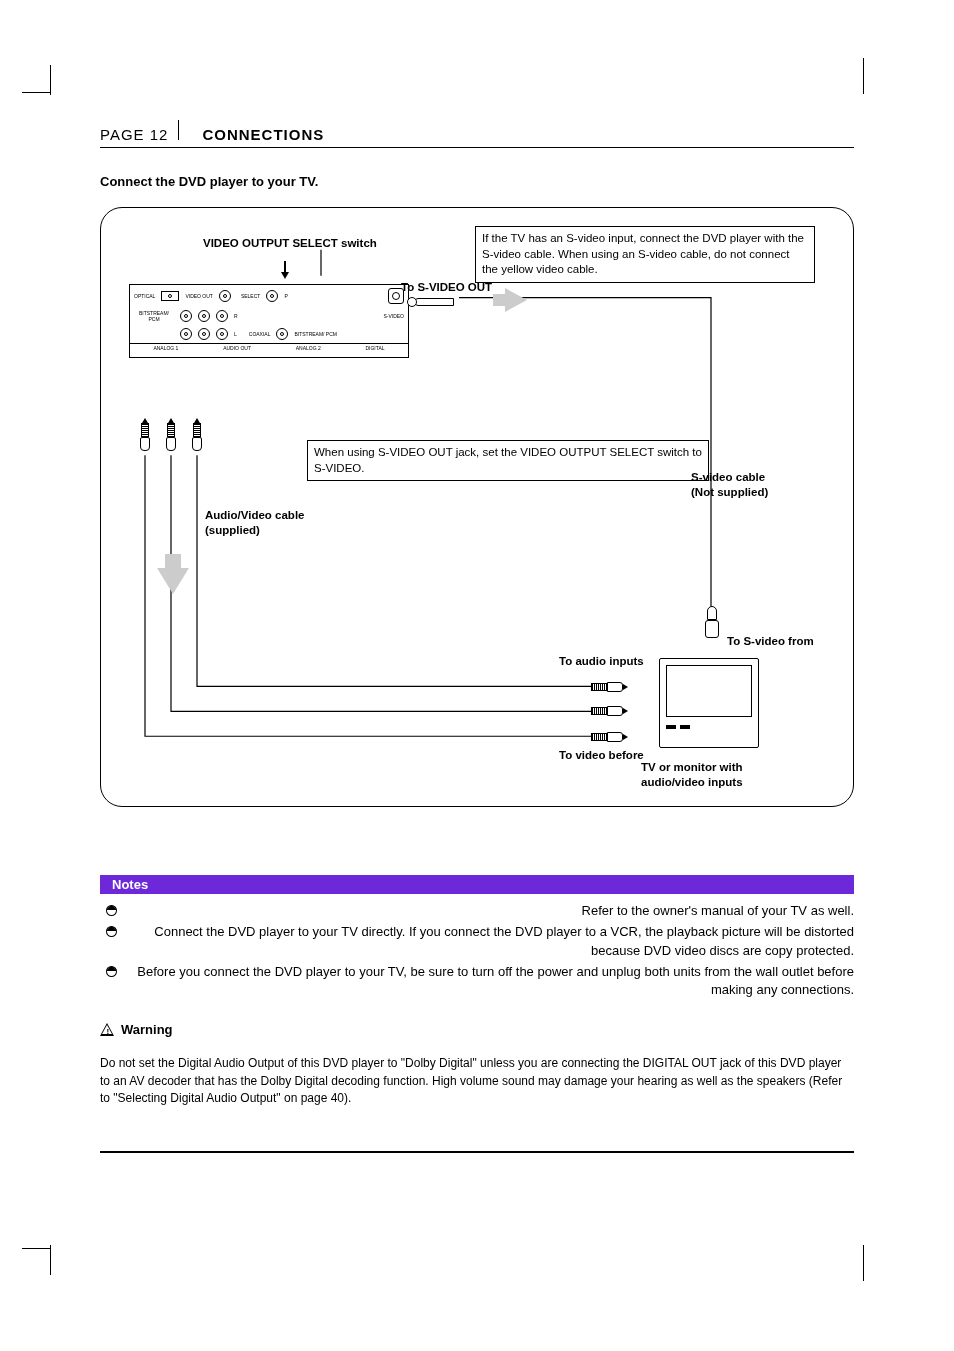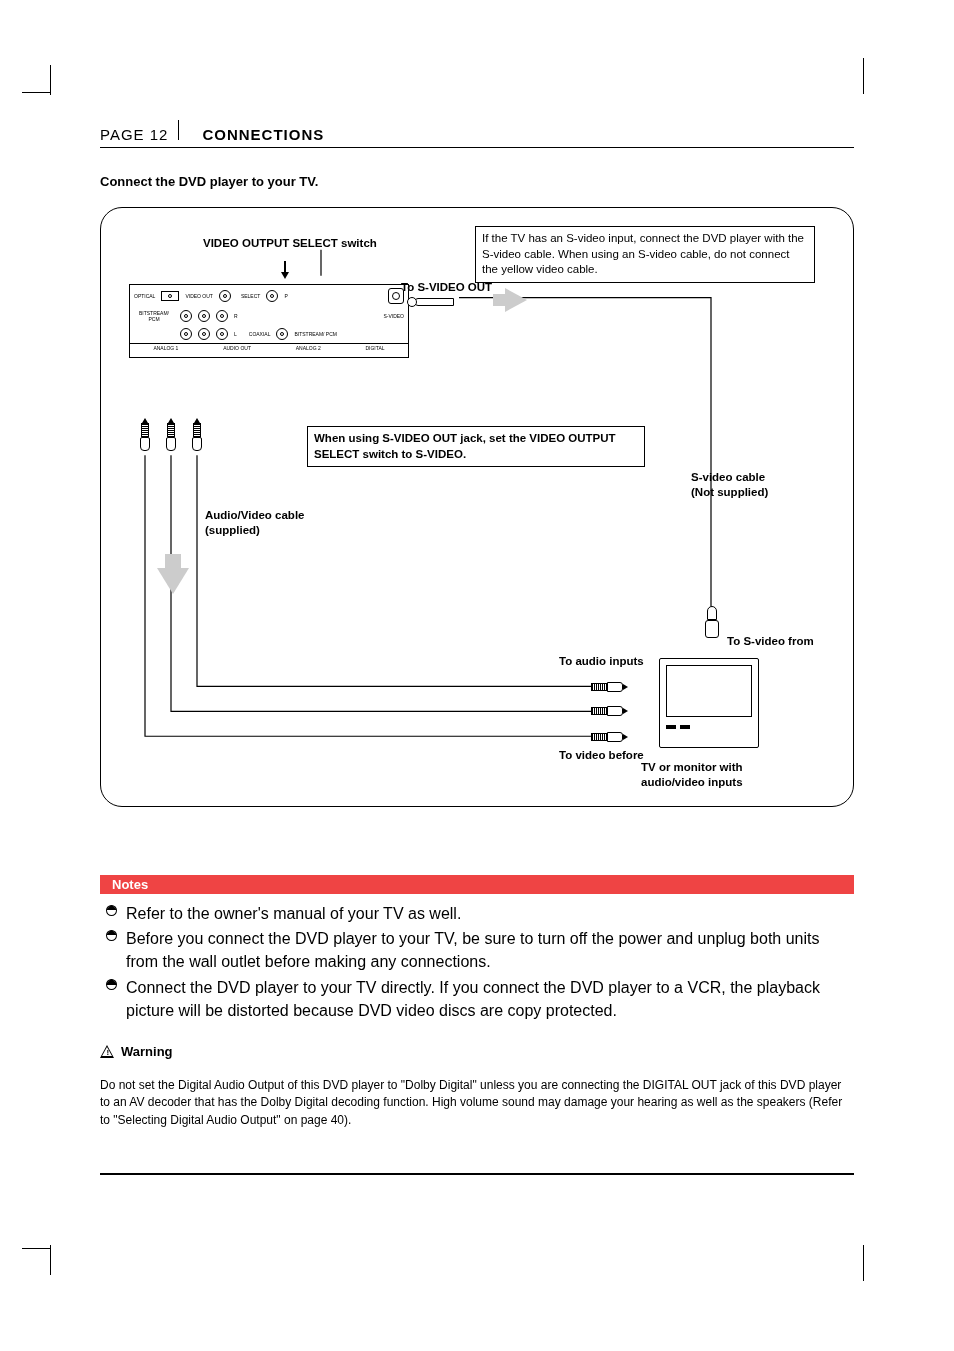--- a/index.html
+++ b/index.html
@@ -116,22 +116,22 @@
   .hplug .grip { width:16px;height:8px;background:repeating-linear-gradient(90deg,#000,#000 1px,#fff 1px,#fff 2px); border:1px solid #000;}
   .hplug .body { width:16px;height:10px;border:1px solid #000;background:#fff;border-radius:0 3px 3px 0;}
   .hplug .tip { width:0;height:0;border-top:3px solid transparent;border-bottom:3px solid transparent;border-left:5px solid #000;}
 
   .usb { position:absolute; width:18px; display:flex; flex-direction:column; align-items:center;}
   .usb .top { width:10px;height:14px;border:1px solid #000;border-radius:5px 5px 0 0;background:#fff;}
   .usb .mid { width:14px;height:18px;border:1px solid #000;background:#fff;border-radius:3px;}
 
   .svg-lines { position:absolute; inset:0; width:100%; height:100%; }
 
-  .notes-bar { background:#ef4444;color:#fff;font-weight:bold;font-size:13px;padding:2px 12px; margin-top:68px;}
-  ul.notes { list-style:none; padding:0 0 0 26px; margin:8px 0 0 0; font-size:16px; line-height:1.45; }
+  .notes-bar { background:#6d28d9;color:#fff;font-weight:bold;font-size:13px;padding:2px 12px; margin-top:68px;}
+  ul.notes { list-style:none; padding:0 0 0 26px; margin:8px 0 0 0; font-size:13px; line-height:1.45;text-align:right; }
   ul.notes li { position:relative; padding-left:0; margin-bottom:2px;}
   ul.notes li::before { content:""; position:absolute; left:-20px; top:3px; width:9px;height:9px;border:1.2px solid #000;border-radius:50%;
     background: linear-gradient(135deg, #000 0 50%, transparent 50% 100%); transform:rotate(45deg);
   }
 
   .warn-head { margin-top:22px; font-weight:bold; font-size:13px; display:flex; align-items:center; gap:6px;}
   .tri { width:15px;height:13px; position:relative;}
   .tri .t { width:0;height:0;border-left:7.5px solid transparent;border-right:7.5px solid transparent;border-bottom:13px solid #000; position:absolute; }
   .tri .ti { width:0;height:0;border-left:5.5px solid transparent;border-right:5.5px solid transparent;border-bottom:9.5px solid #fff; position:absolute; left:2px; top:2px;}
   .tri .ex { position:absolute; left:6.4px; top:3.5px; font-size:8px; font-weight:bold;}
@@ -244,21 +244,21 @@
       </div>
       <div class="panel-row" style="border-top:1px solid #000; font-size:5px; justify-content:space-around; padding:1px 4px;">
         <span>ANALOG 1</span>
         <span>AUDIO OUT</span>
         <span>ANALOG 2</span>
         <span>DIGITAL</span>
       </div>
     </div>
 
 
-    <div class="box" style="left:206px; top:218px; width:338px;font-weight:bold;">When using S-VIDEO OUT jack, set the VIDEO OUTPUT SELECT switch to S-VIDEO.</div>
+    <div class="box" style="left:206px; top:232px; width:402px;">When using S-VIDEO OUT jack, set the VIDEO OUTPUT SELECT switch to S-VIDEO.</div>
 
     <div class="plug" style="left:38px; top:210px;">
         <div class="tip"></div>
         <div class="grip"></div>
         <div class="body"></div>
       </div>
     <div class="plug" style="left:64px; top:210px;">
         <div class="tip"></div>
         <div class="grip"></div>
         <div class="body"></div>
@@ -311,22 +311,22 @@
     <div class="lbl" style="left:540px; top:552px; text-align:left; width:150px; white-space:pre-line;">TV or monitor with
 audio/video inputs</div>
 
   </div>
 
   <div class="notes-bar">
     <span>Notes</span>
   </div>
   <ul class="notes">
     <li>Refer to the owner's manual of your TV as well.</li>
+    <li>Connect the DVD player to your TV directly. If you connect the DVD player to a VCR, the playback picture will be distorted because DVD video discs are copy protected.</li>
     <li>Before you connect the DVD player to your TV, be sure to turn off the power and unplug both units from the wall outlet before making any connections.</li>
-    <li>Connect the DVD player to your TV directly. If you connect the DVD player to a VCR, the playback picture will be distorted because DVD video discs are copy protected.</li>
   </ul>
 
   <div class="warn-head">
     <span class="tri">
         <span class="t"></span>
         <span class="ti"></span>
         <span class="ex">!</span>
       </span>
     <span>Warning</span>
   </div>

